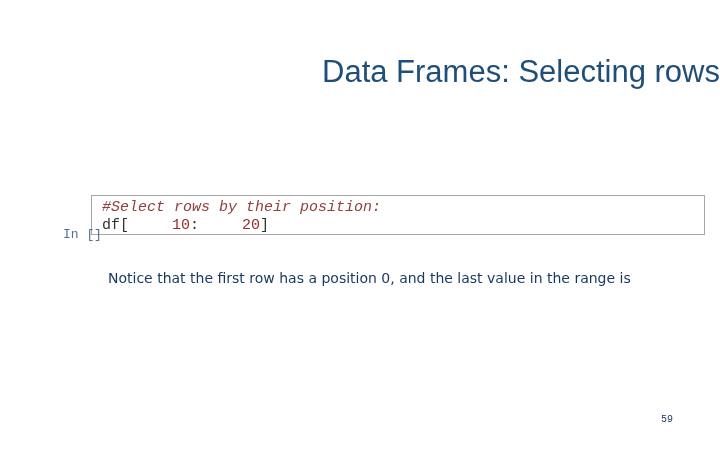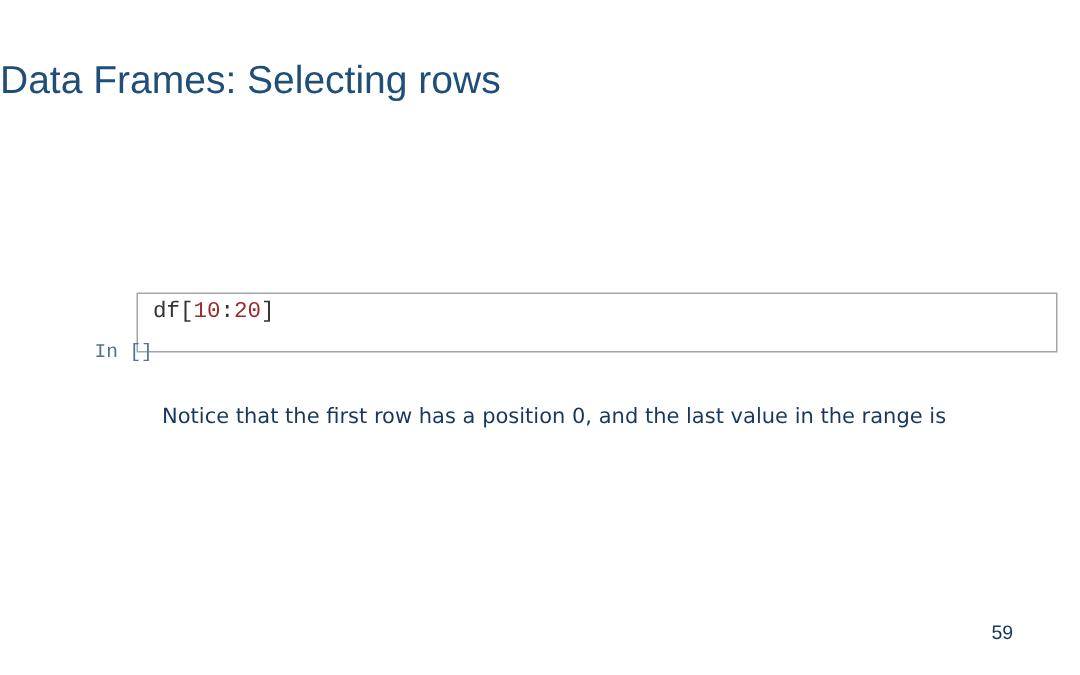--- a/index.html
+++ b/index.html
@@ -10,26 +10,26 @@
   #slide {
     position: relative;
     width: 720px;
     height: 450px;
     background: #ffffff;
     overflow: hidden;
     font-family: "Liberation Sans", sans-serif;
   }
   .title {
     position: absolute;
-    top: 38px;
+    top: 54px;
     left: 0;
     width: 720px;
-    text-align: left;
+    text-align: right;
     font-family: "Liberation Sans", sans-serif;
-    font-size: 26px;
+    font-size: 31px;
     font-weight: 400;
     color: var(--title-color, #1F4E79);
     white-space: nowrap;
   }
   .intro {
     position: absolute;
     top: 146px;
     left: 65px;
     font-family: "DejaVu Sans", sans-serif;
     font-size: 14px;
@@ -63,52 +63,53 @@
     font-family: "Liberation Mono", monospace;
     font-size: 15px;
     line-height: 18px;
     white-space: pre;
   }
   .code-comment {
     font-style: italic;
     color: var(--comment-color, #91403D);
   }
   .code-plain { color: var(--code-plain, #333333); }
-  .code-number { color: var(--number-color, #9C2A2A); }
+  .code-number { color: var(--number-color, #9C2A2A); margin-left: 43px; }
   .notes {
     position: absolute;
     left: 65px;
     top: 267px;
     font-family: "DejaVu Sans", sans-serif;
     font-size: 14px;
     line-height: 22px;
     color: var(--body-color, #17375E);
   }
   .notes-line { white-space: nowrap; margin-left: 43px; }
   .page-number {
     position: absolute;
     left: 661px;
     top: 414px;
-    font-family: Liberation Sans, sans-serif;
-    font-size: 13px;
+    font-family: Liberation Mono, monospace;
+    font-size: 10px;
     color: var(--body-color, #17375E);
   }
 </style>
 </head>
 <body>
 
 <div id="slide">
 
   <div class="title">Data Frames: Selecting rows</div>
 
 
   <span class="prompt-open">In [ </span>
   <span class="prompt-close">]</span>
 
   <div class="code-box">
+    <div class="code-line code-comment">#Select rows by their position:</div>
     <div class="code-line"><span class="code-plain">df[</span><span class="code-number">10</span><span class="code-plain">:</span><span class="code-number">20</span><span class="code-plain">]</span></div>
   </div>
 
   <div class="notes">
     <div class="notes-line">Notice that the first row has a position 0, and the last value in the range is</div>
   </div>
 
   <div class="page-number">59</div>
 
 </div>

